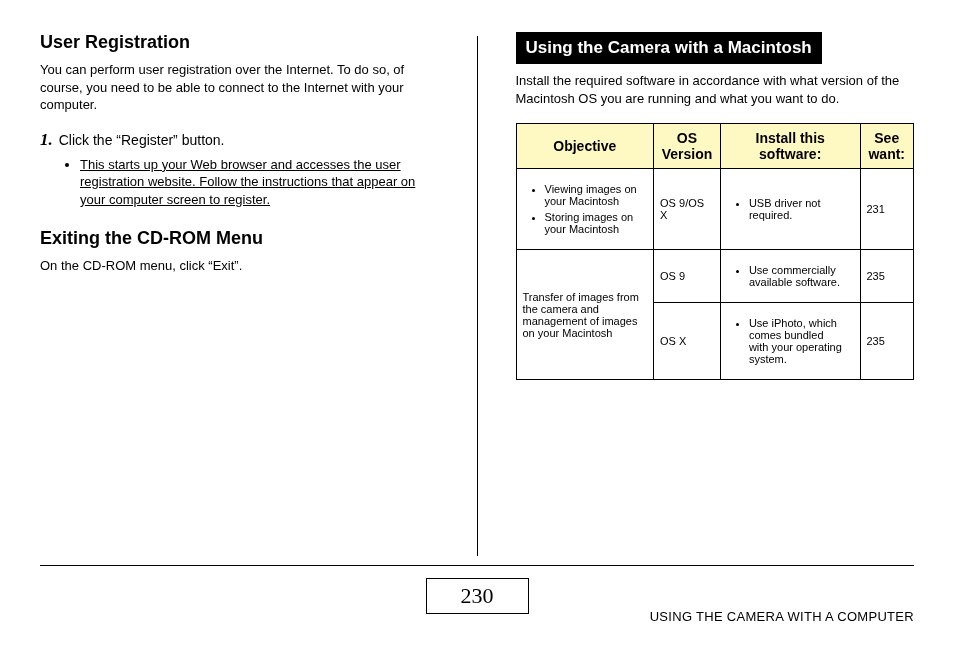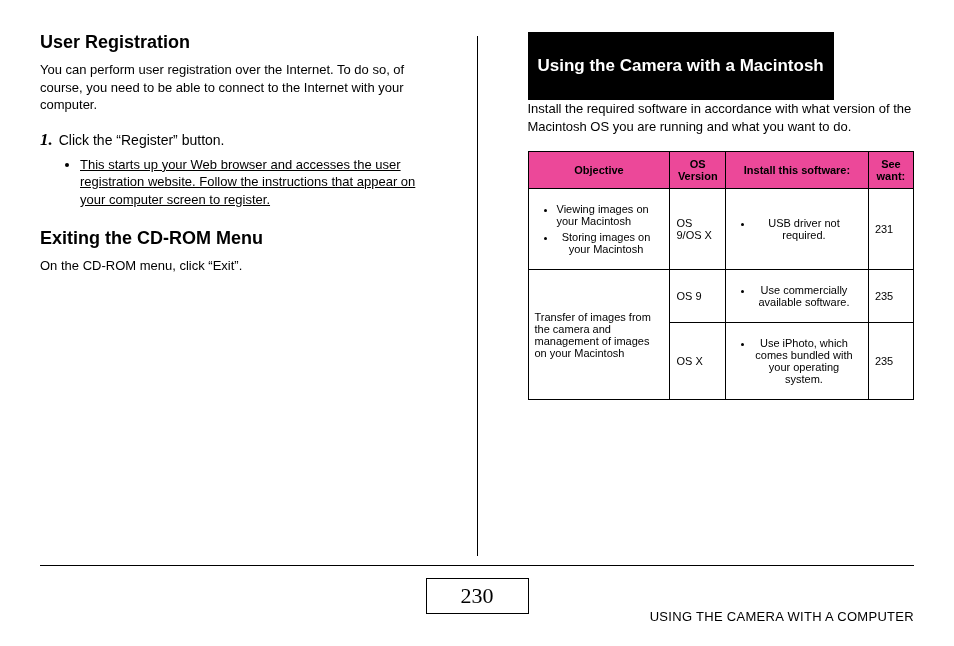--- a/index.html
+++ b/index.html
@@ -8,21 +8,21 @@
     height: 646px;
     background: #fff;
     font-family: Arial, Helvetica, sans-serif;
     color: #000;
     position: relative;
   }
   .page {
     display: flex;
     height: 540px;
     padding: 32px 40px 0 40px;
-    gap: 32px;
+    gap: 20px;
   }
   .col {
     flex: 1;
     position: relative;
   }
   .col-left {
     padding-right: 18px;
   }
   .col-right {
     padding-left: 18px;
@@ -65,47 +65,48 @@
     font-size: 13px;
     line-height: 1.35;
     margin-bottom: 20px;
   }
   ul.bullets li { margin-bottom: 4px; text-decoration: underline; }
   .banner {
     background: #000;
     color: #fff;
     font-size: 17px;
     font-weight: bold;
-    padding: 24px 10px;
+    padding: 6px 10px;
+    margin-bottom: 8px;
     display: inline-block;
   }
   table.sw {
     border-collapse: collapse;
     width: 100%;
     font-size: 11px;
   }
   table.sw th, table.sw td {
     border: 1px solid #000;
     padding: 6px 6px;
     text-align: left;
     vertical-align: middle;
   }
   table.sw th {
-    background: #ec4899;
+    background: #fef9c3;
     font-weight: bold;
     text-align: center;
-    font-size: 11px;
+    font-size: 14px;
   }
   table.sw td ul {
     list-style: disc;
     padding-left: 14px;
     margin: 8px;
   }
   table.sw td ul li { margin-bottom: 4px; }
-  table.sw td ul li:last-child { margin-bottom: 0; text-align: center; }
+  table.sw td ul li:last-child { margin-bottom: 0; }
   .footer {
     position: absolute;
     left: 40px;
     right: 40px;
     bottom: 30px;
   }
   .footer-rule {
     border-top: 1px solid #000;
     margin-bottom: 10px;
   }

